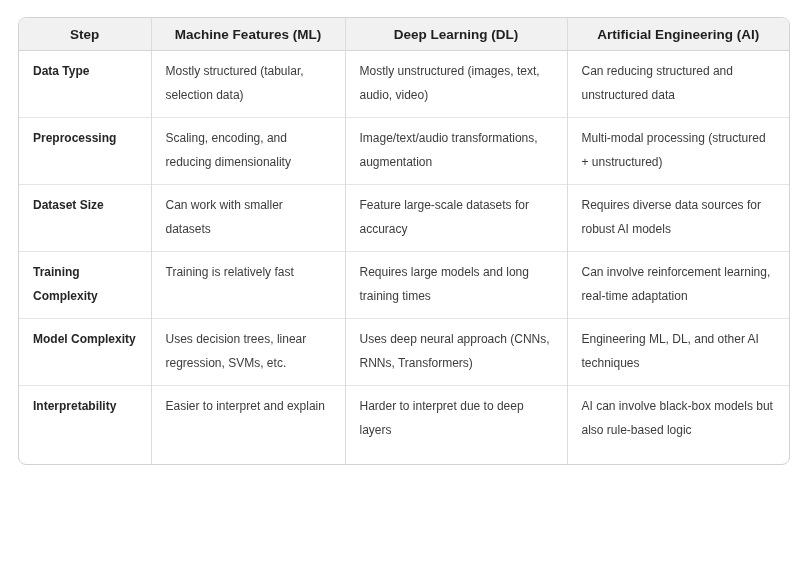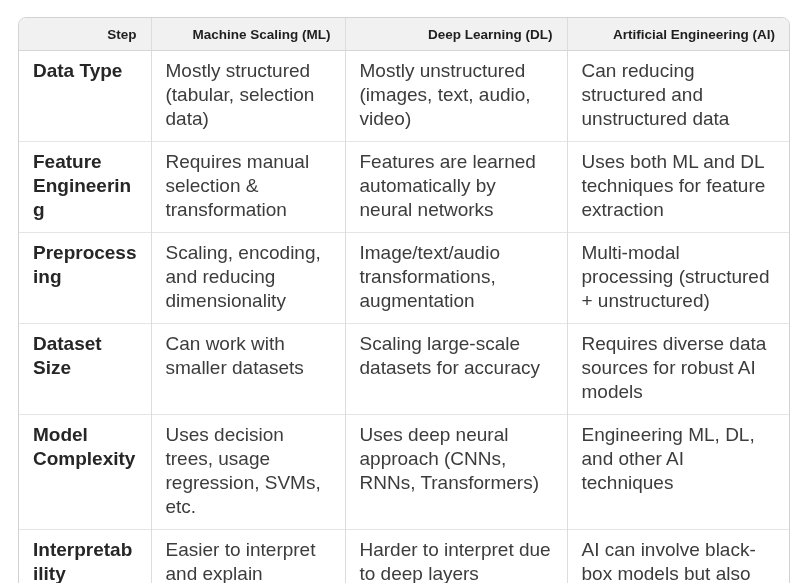--- a/index.html
+++ b/index.html
@@ -31,33 +31,33 @@
     table-layout: fixed;
     width: 100%;
   }
   table.compare col.c-step { width: 132px; }
   table.compare col.c-ml   { width: 194px; }
   table.compare col.c-dl   { width: 222px; }
   table.compare col.c-ai   { width: 222px; }
 
   table.compare th {
     background: #f1f1f1;
-    text-align: right;
+    text-align: center;
     font-size: 13.5px;
     font-weight: 700;
     color: #1f1f1f;
     padding: 8px 14px 7px 14px;
     line-height: 17px;
     border-bottom: 1px solid #d6d6d6;
     vertical-align: top;
     white-space: nowrap;
     overflow: hidden;
   }
   table.compare td {
-    font-size: 19px;
+    font-size: 12px;
     color: #3c3c3c;
     padding: 8px 14px 10px 14px;
     line-height: 24px;
     vertical-align: top;
     border-top: 1px solid #e5e5e5;
     word-wrap: break-word;
   }
   table.compare tbody tr:first-child td { border-top: none; }
   table.compare th + th,
   table.compare td + td {
@@ -79,53 +79,53 @@
     <table class="compare">
       <colgroup>
         <col class="c-step">
           <col class="c-ml">
           <col class="c-dl">
           <col class="c-ai">
       </colgroup>
       <thead>
         <tr>
           <th>Step</th>
-          <th>Machine Scaling (ML)</th>
+          <th>Machine Features (ML)</th>
           <th>Deep Learning (DL)</th>
           <th>Artificial Engineering (AI)</th>
         </tr>
       </thead>
       <tbody>
         <tr>
           <td class="step">Data Type</td>
           <td>Mostly structured (tabular, selection data)</td>
           <td>Mostly unstructured (images, text, audio, video)</td>
           <td>Can reducing structured and unstructured data</td>
         </tr>
-        <tr class="tall">
-          <td class="step">Feature Engineering</td>
-          <td>Requires manual selection &amp; transformation</td>
-          <td>Features are learned automatically by neural networks</td>
-          <td>Uses both ML and DL techniques for feature extraction</td>
-        </tr>
         <tr>
           <td class="step">Preprocessing</td>
           <td>Scaling, encoding, and reducing dimensionality</td>
           <td>Image/text/audio transformations, augmentation</td>
           <td>Multi-modal processing (structured + unstructured)</td>
         </tr>
         <tr>
           <td class="step">Dataset Size</td>
           <td>Can work with smaller datasets</td>
-          <td>Scaling large-scale datasets for accuracy</td>
+          <td>Feature large-scale datasets for accuracy</td>
           <td>Requires diverse data sources for robust AI models</td>
         </tr>
         <tr>
+          <td class="step">Training Complexity</td>
+          <td>Training is relatively fast</td>
+          <td>Requires large models and long training times</td>
+          <td>Can involve reinforcement learning, real-time adaptation</td>
+        </tr>
+        <tr>
           <td class="step">Model Complexity</td>
-          <td>Uses decision trees, usage regression, SVMs, etc.</td>
+          <td>Uses decision trees, linear regression, SVMs, etc.</td>
           <td>Uses deep neural approach (CNNs, RNNs, Transformers)</td>
           <td>Engineering ML, DL, and other AI techniques</td>
         </tr>
         <tr class="tall">
           <td class="step">Interpretability</td>
           <td>Easier to interpret and explain</td>
           <td>Harder to interpret due to deep layers</td>
           <td>AI can involve black-box models but also rule-based logic</td>
         </tr>
       </tbody>

